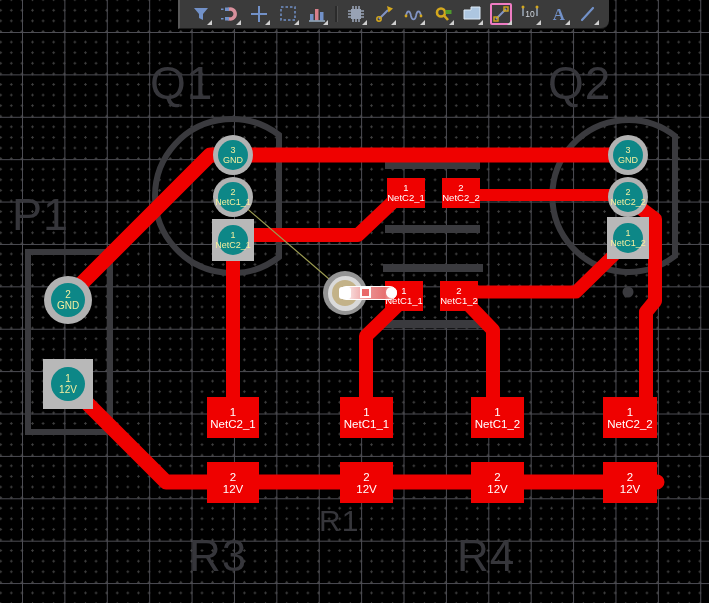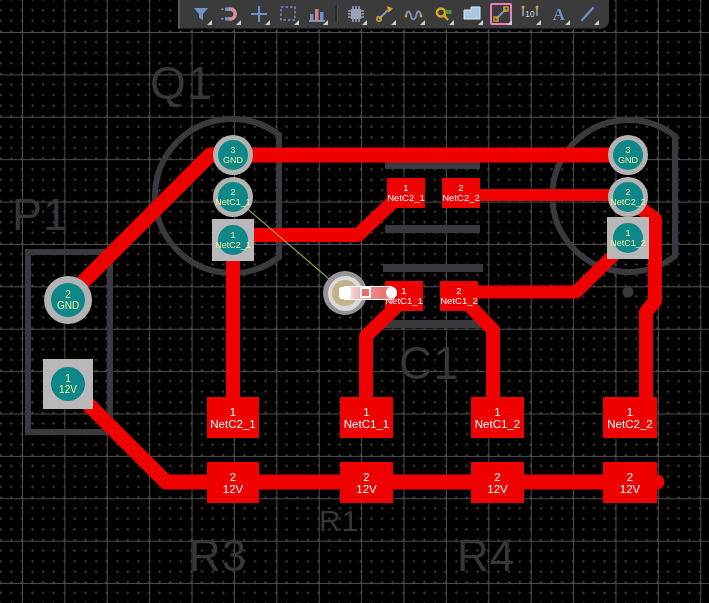--- a/index.html
+++ b/index.html
@@ -60,22 +60,22 @@
   .glyph-a{font-family:"Liberation Serif",serif;}
 </style>
 </head>
 <body>
 
 <div id="stage">
 
   <div id="grid"></div>
 
   <div class="lbl" style="left:150px;top:60px;text-align:right;">Q1</div>
+  <div class="lbl" style="left:548px;top:60px;">Q2</div>
   <div class="lbl" style="left:12px;top:192px;font-size:45px;">P1</div>
-  <div class="lbl" style="left:399px;top:340px;">C1</div>
   <div class="lbl" style="left:189px;top:534px;font-size:44px;">R3</div>
   <div class="lbl" style="left:319px;top:506px;font-size:30px;">R1</div>
   <div class="lbl" style="left:449px;top:534px;font-size:44px;margin-left:8px;">R4</div>
 
   <svg class="layer silk" width="709" height="603">
     <path d="M279,135 A77,77 0 1 0 279,257 Z" fill="none" stroke="#3a3a3e" stroke-width="6"></path>
     <path d="M675,136 A76,76 0 1 0 675,256 Z" fill="none" stroke="#3a3a3e" stroke-width="6"></path>
     <rect x="28" y="252" width="82" height="180" fill="none" stroke="#3a3a3e" stroke-width="6"></rect>
     <rect x="385" y="161" width="95" height="8" fill="#3a3a3e"></rect>
     <rect x="385" y="225" width="95" height="8" fill="#3a3a3e"></rect>

